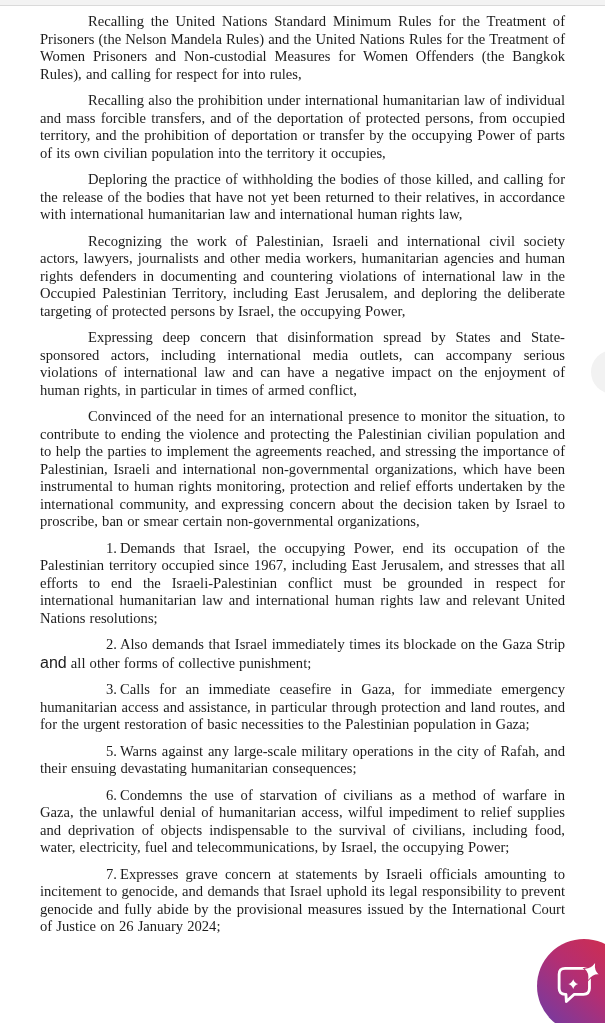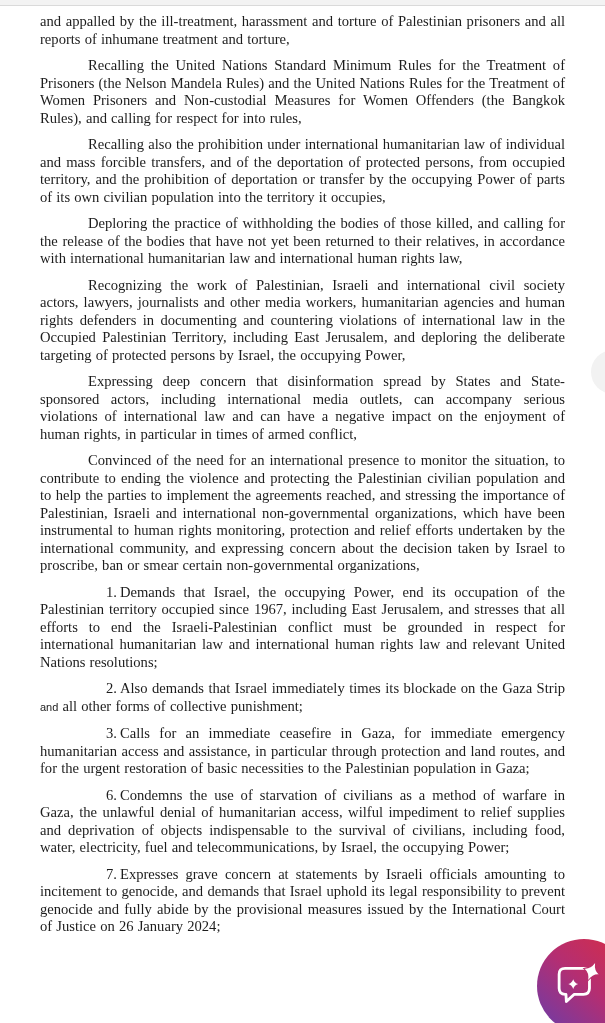--- a/index.html
+++ b/index.html
@@ -31,21 +31,21 @@
     line-height: 17.5px;
     text-align: justify;
     word-spacing: 0.5px;
   }
   .p-cont { text-indent: 0; }
   .p-lead { text-indent: 48px; }
   .p-num  { text-indent: 33px; }
   .seg-i   { }
   .seg-n   { font-style: normal; }
   .seg-num { display: inline-block; width: 47px; font-style: normal; }
-  .seg-sans{ font-family: "Liberation Sans", sans-serif; font-size: 11px; }
+  .seg-sans{ font-family: "Liberation Sans", sans-serif; font-size: 16px; }
   .ghost-circle {
     position: absolute;
     left: 591px; top: 350px;
     width: 44px; height: 44px;
     border-radius: 50%;
     background: #f2f2f2;
   }
   .chat-fab {
     position: absolute;
     left: 537px; top: 939px;
@@ -62,30 +62,30 @@
   }
 </style>
 </head>
 <body>
 
 <div class="page">
 
   <div class="top-strip"></div>
 
   <div class="doc">
-      <p class="para p-cont"><span class="seg-n">and appalled by the ill-treatment, harassment and torture of Palestinian prisoners and all reports of inhumane treatment and torture,</span></p>
       <p class="para p-lead"><span class="seg-i">Recalling</span><span class="seg-n"> the United Nations Standard Minimum Rules for the Treatment of Prisoners (the Nelson Mandela Rules) and the United Nations Rules for the Treatment of Women Prisoners and Non-custodial Measures for Women Offenders (the Bangkok Rules), and calling for respect for into rules,</span></p>
       <p class="para p-lead"><span class="seg-i">Recalling also</span><span class="seg-n"> the prohibition under international humanitarian law of individual and mass forcible transfers, and of the deportation of protected persons, from occupied territory, and the prohibition of deportation or transfer by the occupying Power of parts of its own civilian population into the territory it occupies,</span></p>
       <p class="para p-lead"><span class="seg-i">Deploring</span><span class="seg-n"> the practice of withholding the bodies of those killed, and calling for the release of the bodies that have not yet been returned to their relatives, in accordance with international humanitarian law and international human rights law,</span></p>
       <p class="para p-lead"><span class="seg-i">Recognizing</span><span class="seg-n"> the work of Palestinian, Israeli and international civil society actors, lawyers, journalists and other media workers, humanitarian agencies and human rights defenders in documenting and countering violations of international law in the Occupied Palestinian Territory, including East Jerusalem, and deploring the deliberate targeting of protected persons by Israel, the occupying Power,</span></p>
       <p class="para p-lead"><span class="seg-i">Expressing deep concern</span><span class="seg-n"> that disinformation spread by States and State-sponsored actors, including international media outlets, can accompany serious violations of international law and can have a negative impact on the enjoyment of human rights, in particular in times of armed conflict,</span></p>
       <p class="para p-lead"><span class="seg-i">Convinced</span><span class="seg-n"> of the need for an international presence to monitor the situation, to contribute to ending the violence and protecting the Palestinian civilian population and to help the parties to implement the agreements reached, and stressing the importance of Palestinian, Israeli and international non-governmental organizations, which have been instrumental to human rights monitoring, protection and relief efforts undertaken by the international community, and expressing concern about the decision taken by Israel to proscribe, ban or smear certain non-governmental organizations,</span></p>
       <p class="para p-num"><span class="seg-num">1.</span><span class="seg-i">Demands</span><span class="seg-n"> that Israel, the occupying Power, end its occupation of the Palestinian territory occupied since 1967, including East Jerusalem, and stresses that all efforts to end the Israeli-Palestinian conflict must be grounded in respect for international humanitarian law and international human rights law and relevant United Nations resolutions;</span></p>
       <p class="para p-num"><span class="seg-num">2.</span><span class="seg-i">Also demands</span><span class="seg-n"> that Israel immediately times its blockade on the Gaza Strip </span><span class="seg-sans">and</span><span class="seg-n"> all other forms of collective punishment;</span></p>
       <p class="para p-num"><span class="seg-num">3.</span><span class="seg-i">Calls for</span><span class="seg-n"> an immediate ceasefire in Gaza, for immediate emergency humanitarian access and assistance, in particular through protection and land routes, and for the urgent restoration of basic necessities to the Palestinian population in Gaza;</span></p>
+      <p class="para p-num"><span class="seg-num">5.</span><span class="seg-i">Warns</span><span class="seg-n"> against any large-scale military operations in the city of Rafah, and their ensuing devastating humanitarian consequences;</span></p>
       <p class="para p-num"><span class="seg-num">6.</span><span class="seg-i">Condemns</span><span class="seg-n"> the use of starvation of civilians as a method of warfare in Gaza, the unlawful denial of humanitarian access, wilful impediment to relief supplies and deprivation of objects indispensable to the survival of civilians, including food, water, electricity, fuel and telecommunications, by Israel, the occupying Power;</span></p>
       <p class="para p-num"><span class="seg-num">7.</span><span class="seg-i">Expresses grave concern</span><span class="seg-n"> at statements by Israeli officials amounting to incitement to genocide, and demands that Israel uphold its legal responsibility to prevent genocide and fully abide by the provisional measures issued by the International Court of Justice on 26 January 2024;</span></p>
     </div>
 
   <div class="ghost-circle"></div>
 
   <button class="chat-fab">
     <svg width="52" height="52" viewBox="0 0 48 48" fill="none">
       <defs>
         <mask id="star-gap">

